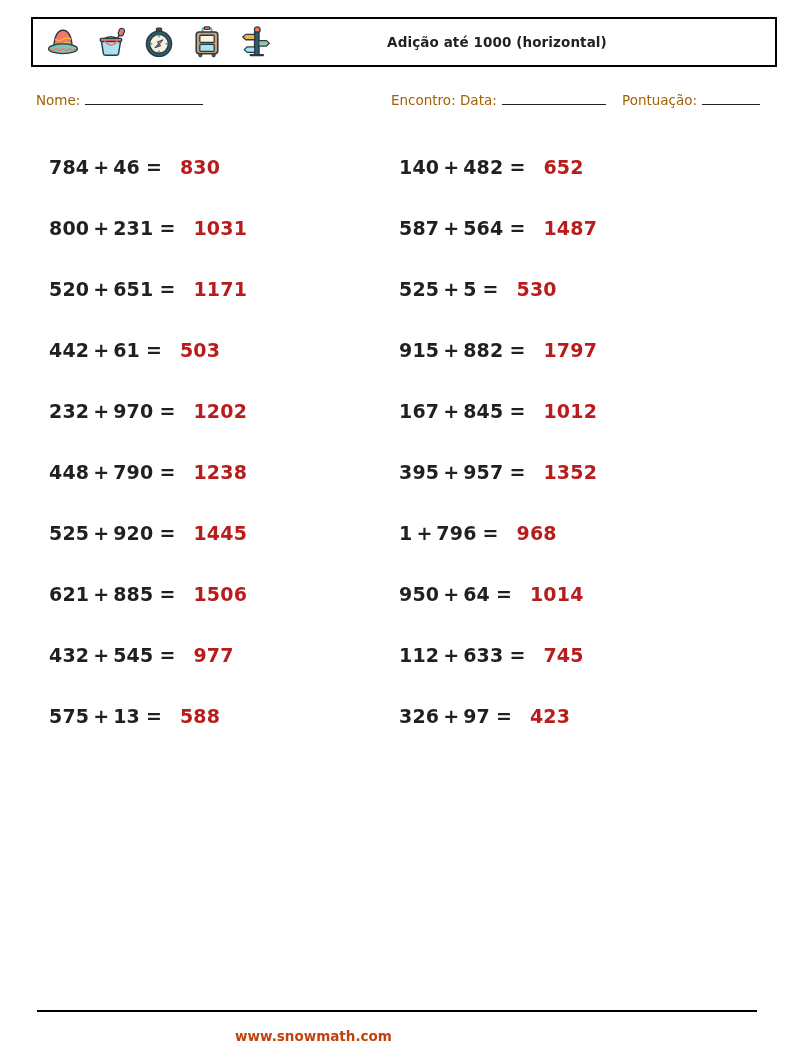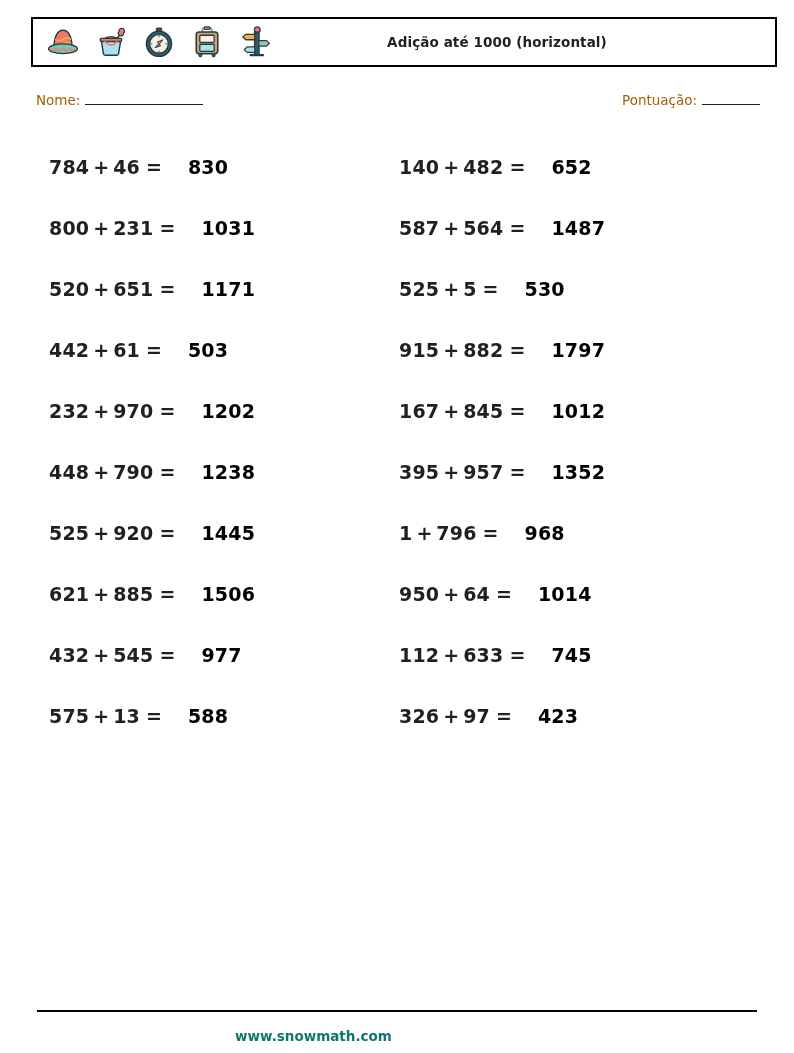--- a/index.html
+++ b/index.html
@@ -101,22 +101,22 @@
     align-items: center;
     font-size: 19px;
     color: #231f20;
     white-space: nowrap;
   }
   .column.left  .problem { padding-left: 13px; }
   .column.right .problem { padding-left: 8px; }
 
   .expr { letter-spacing: 0.2px; }
   .answer {
-    color: #000000;
-    margin-left: 20px;
+    color: #b91c1c;
+    margin-left: 12px;
     letter-spacing: 0.2px;
   }
   .eq { margin: 0 6px 0 6px; }
   .plus { margin: 0 4px; }
 
   
   .footer-rule {
     position: absolute;
     left: 37px;
     top: 1010px;
@@ -125,21 +125,21 @@
     border-top: 2px solid #000000;
   }
   .footer-text {
     position: absolute;
     left: 0;
     top: 1028px;
     width: 627px;
     text-align: center;
     font-size: 13.5px;
     font-weight: bold;
-    color: #0f766e;
+    color: #c2410c;
   }
 </style>
 </head>
 <body>
 
 <div class="header-box">
   <div class="icon-strip">
 
     <span class="icon">
       <svg viewBox="0 0 40 40" width="36" height="38" aria-hidden="true">
@@ -203,20 +203,24 @@
 
   </div>
   <div class="worksheet-title">Adição até 1000 (horizontal)</div>
 </div>
 
 <div class="info-row">
   <span class="info-field info-name">
     <span>Nome:</span>
     <span class="blank-line blank-md"></span>
   </span>
+  <span class="info-field info-date">
+    <span>Encontro: Data:</span>
+    <span class="blank-line blank-sm"></span>
+  </span>
   <span class="info-field info-score">
     <span>Pontuação:</span>
     <span class="blank-line blank-xs"></span>
   </span>
 </div>
 
 <div class="problems">
 
   <div class="column left">
     <div class="problem">

